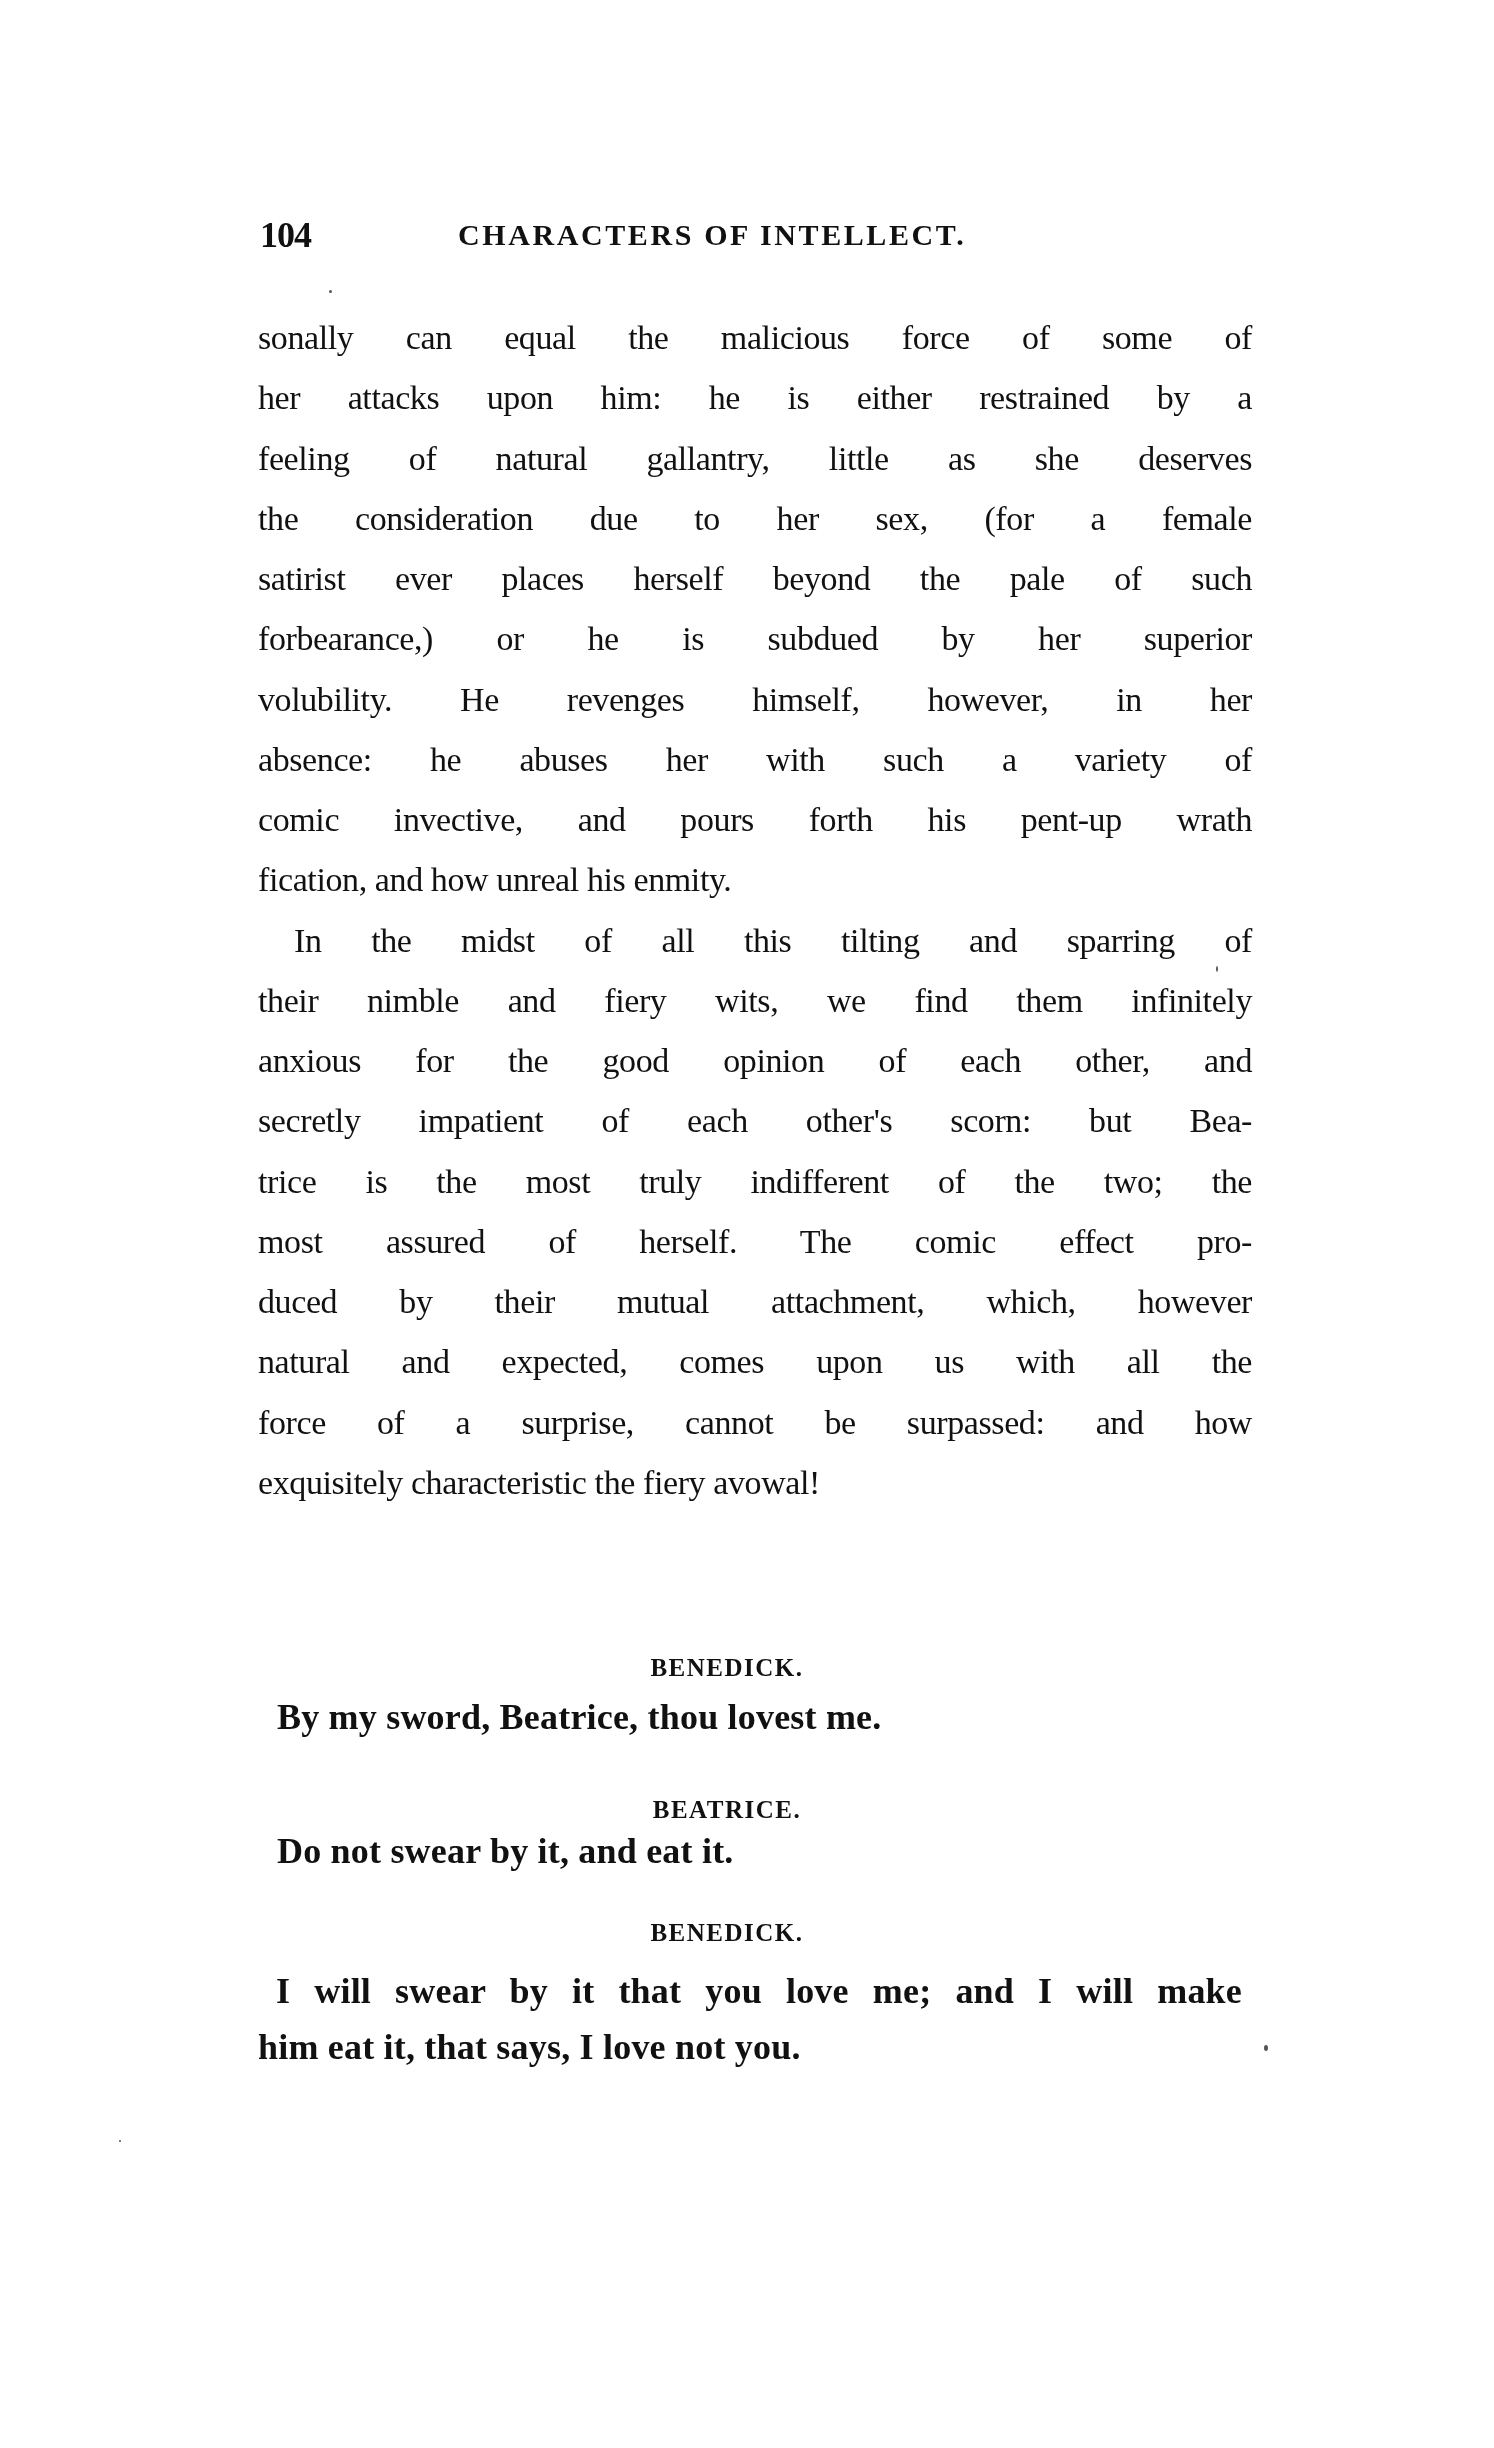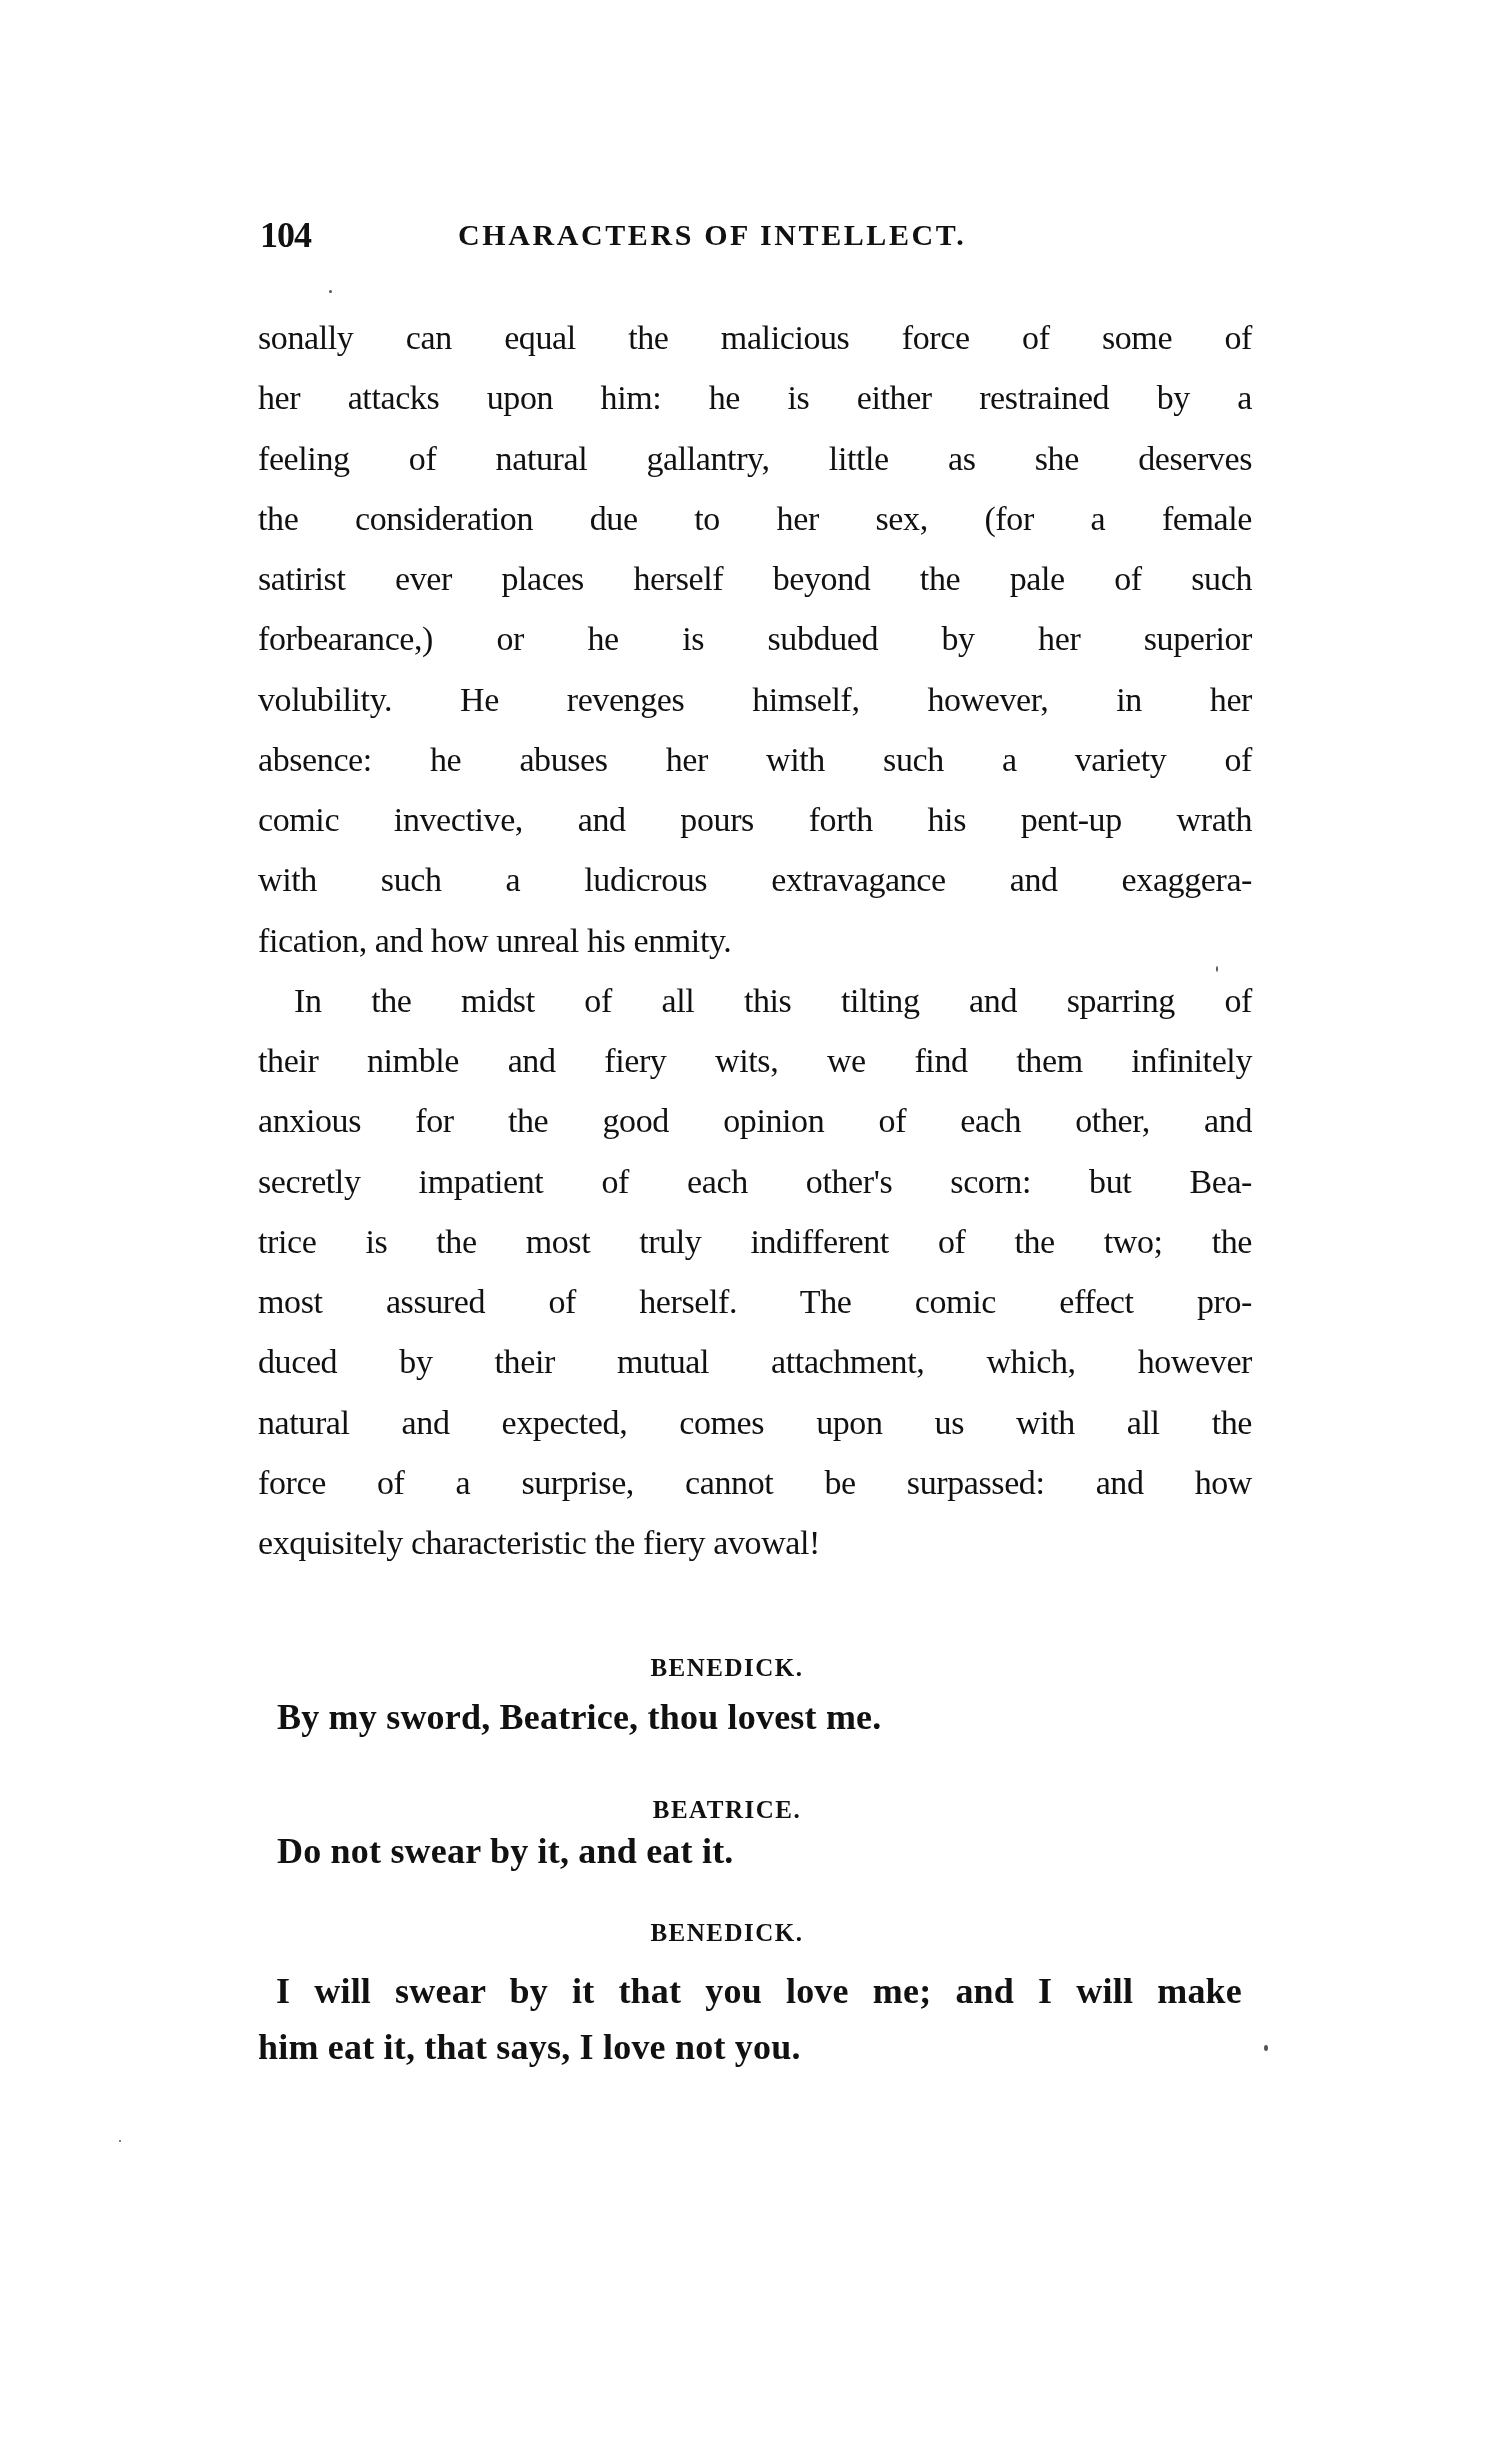--- a/index.html
+++ b/index.html
@@ -108,21 +108,20 @@
 <div class="body-text">
   <span class="line">sonally can equal the malicious force of some of</span>
   <span class="line">her attacks upon him: he is either restrained by a</span>
   <span class="line">feeling of natural gallantry, little as she deserves</span>
   <span class="line">the consideration due to her sex, (for a female</span>
   <span class="line">satirist ever places herself beyond the pale of such</span>
   <span class="line">forbearance,) or he is subdued by her superior</span>
   <span class="line">volubility. He revenges himself, however, in her</span>
   <span class="line">absence: he abuses her with such a variety of</span>
   <span class="line">comic invective, and pours forth his pent-up wrath</span>
-  <span class="line">with such a ludicrous extravagance and exaggera-</span>
   <span class="line last">fication, and how unreal his enmity.</span>
   <span class="line indent">In the midst of all this tilting and sparring of</span>
   <span class="line">their nimble and fiery wits, we find them infinitely</span>
   <span class="line">anxious for the good opinion of each other, and</span>
   <span class="line">secretly impatient of each other's scorn: but Bea-</span>
   <span class="line">trice is the most truly indifferent of the two; the</span>
   <span class="line">most assured of herself. The comic effect pro-</span>
   <span class="line">duced by their mutual attachment, which, however</span>
   <span class="line">natural and expected, comes upon us with all the</span>
   <span class="line">force of a surprise, cannot be surpassed: and how</span>

